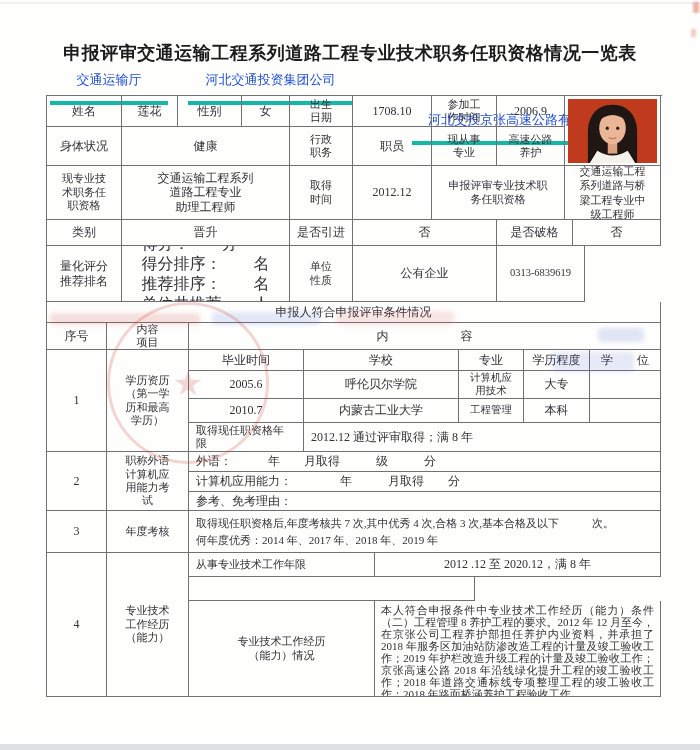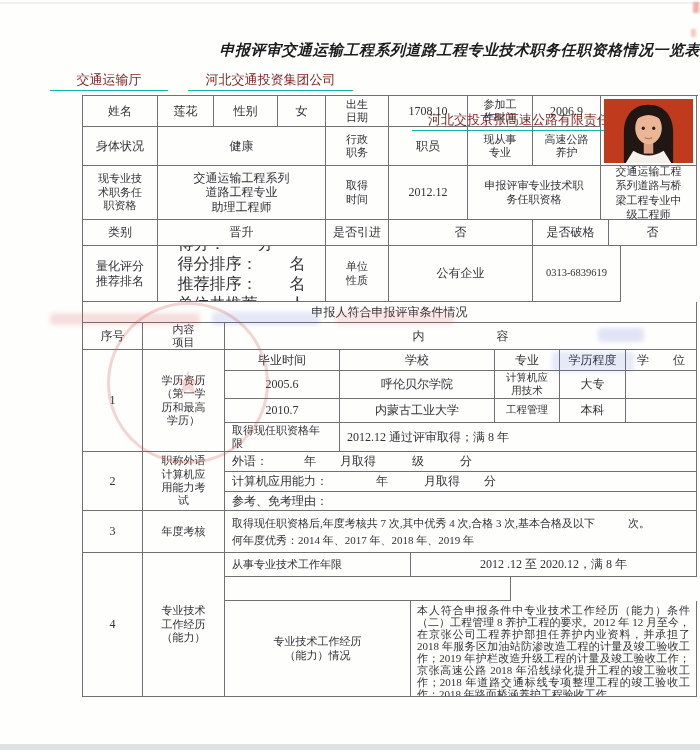--- a/index.html
+++ b/index.html
@@ -1,27 +1,27 @@
 <!DOCTYPE html>
 <html><head>
 <meta charset="utf-8">
 <style>
   html,body{margin:0;padding:0;width:700px;height:750px;overflow:hidden;background:#fbfbfa;}
   .sheet{position:relative;width:700px;height:750px;background:#fefefd;
          font-family:"Liberation Serif","DejaVu Serif",serif;color:#313137;overflow:hidden;}
-  .title{position:absolute;top:41px;left:0;width:700px;text-align:right;
+  .title{position:absolute;top:41px;left:0;width:700px;text-align:center;
          font-family:"Liberation Sans","DejaVu Sans",sans-serif;
-         font-weight:700;font-size:15px;letter-spacing:.5px;color:#1c1c1e;font-style:italic;}
-  .org{position:absolute;top:71px;font-size:13px;color:#7f1d1d;
-       border-bottom:1px solid #14b8a6;text-align:center;padding-bottom:1px;}
+         font-weight:700;font-size:18px;letter-spacing:.5px;color:#1c1c1e;}
+  .org{position:absolute;top:71px;font-size:13px;color:#1d4ed8;
+       border-bottom:4px solid #14b8a6;text-align:center;padding-bottom:12px;}
   .o1{left:50px;width:118px;}
   .o2{left:188px;width:165px;}
   .o3{left:412px;width:240px;margin-top:40px;}
   .tbl{position:absolute;left:46px;top:95px;width:615px;
-       border-left:1px solid #717175;border-top:1px solid #717175;background:transparent;margin-left:36px;}
+       border-left:1px solid #717175;border-top:1px solid #717175;background:transparent;}
   .row{display:flex;}
   .vs{display:flex;flex-direction:column;}
   .c{display:flex;align-items:center;justify-content:center;text-align:center;
      border-right:1px solid #717175;border-bottom:1px solid #717175;
      box-sizing:border-box;white-space:pre-line;padding:1px 2px;
      font-size:12px;line-height:1.22;overflow:hidden;}
   .l{justify-content:flex-start;text-align:left;padding-left:7px;}
   .photo{padding:2px;}
   .photo svg{display:block;}
   .cap{font-size:11px;line-height:1.3;}

